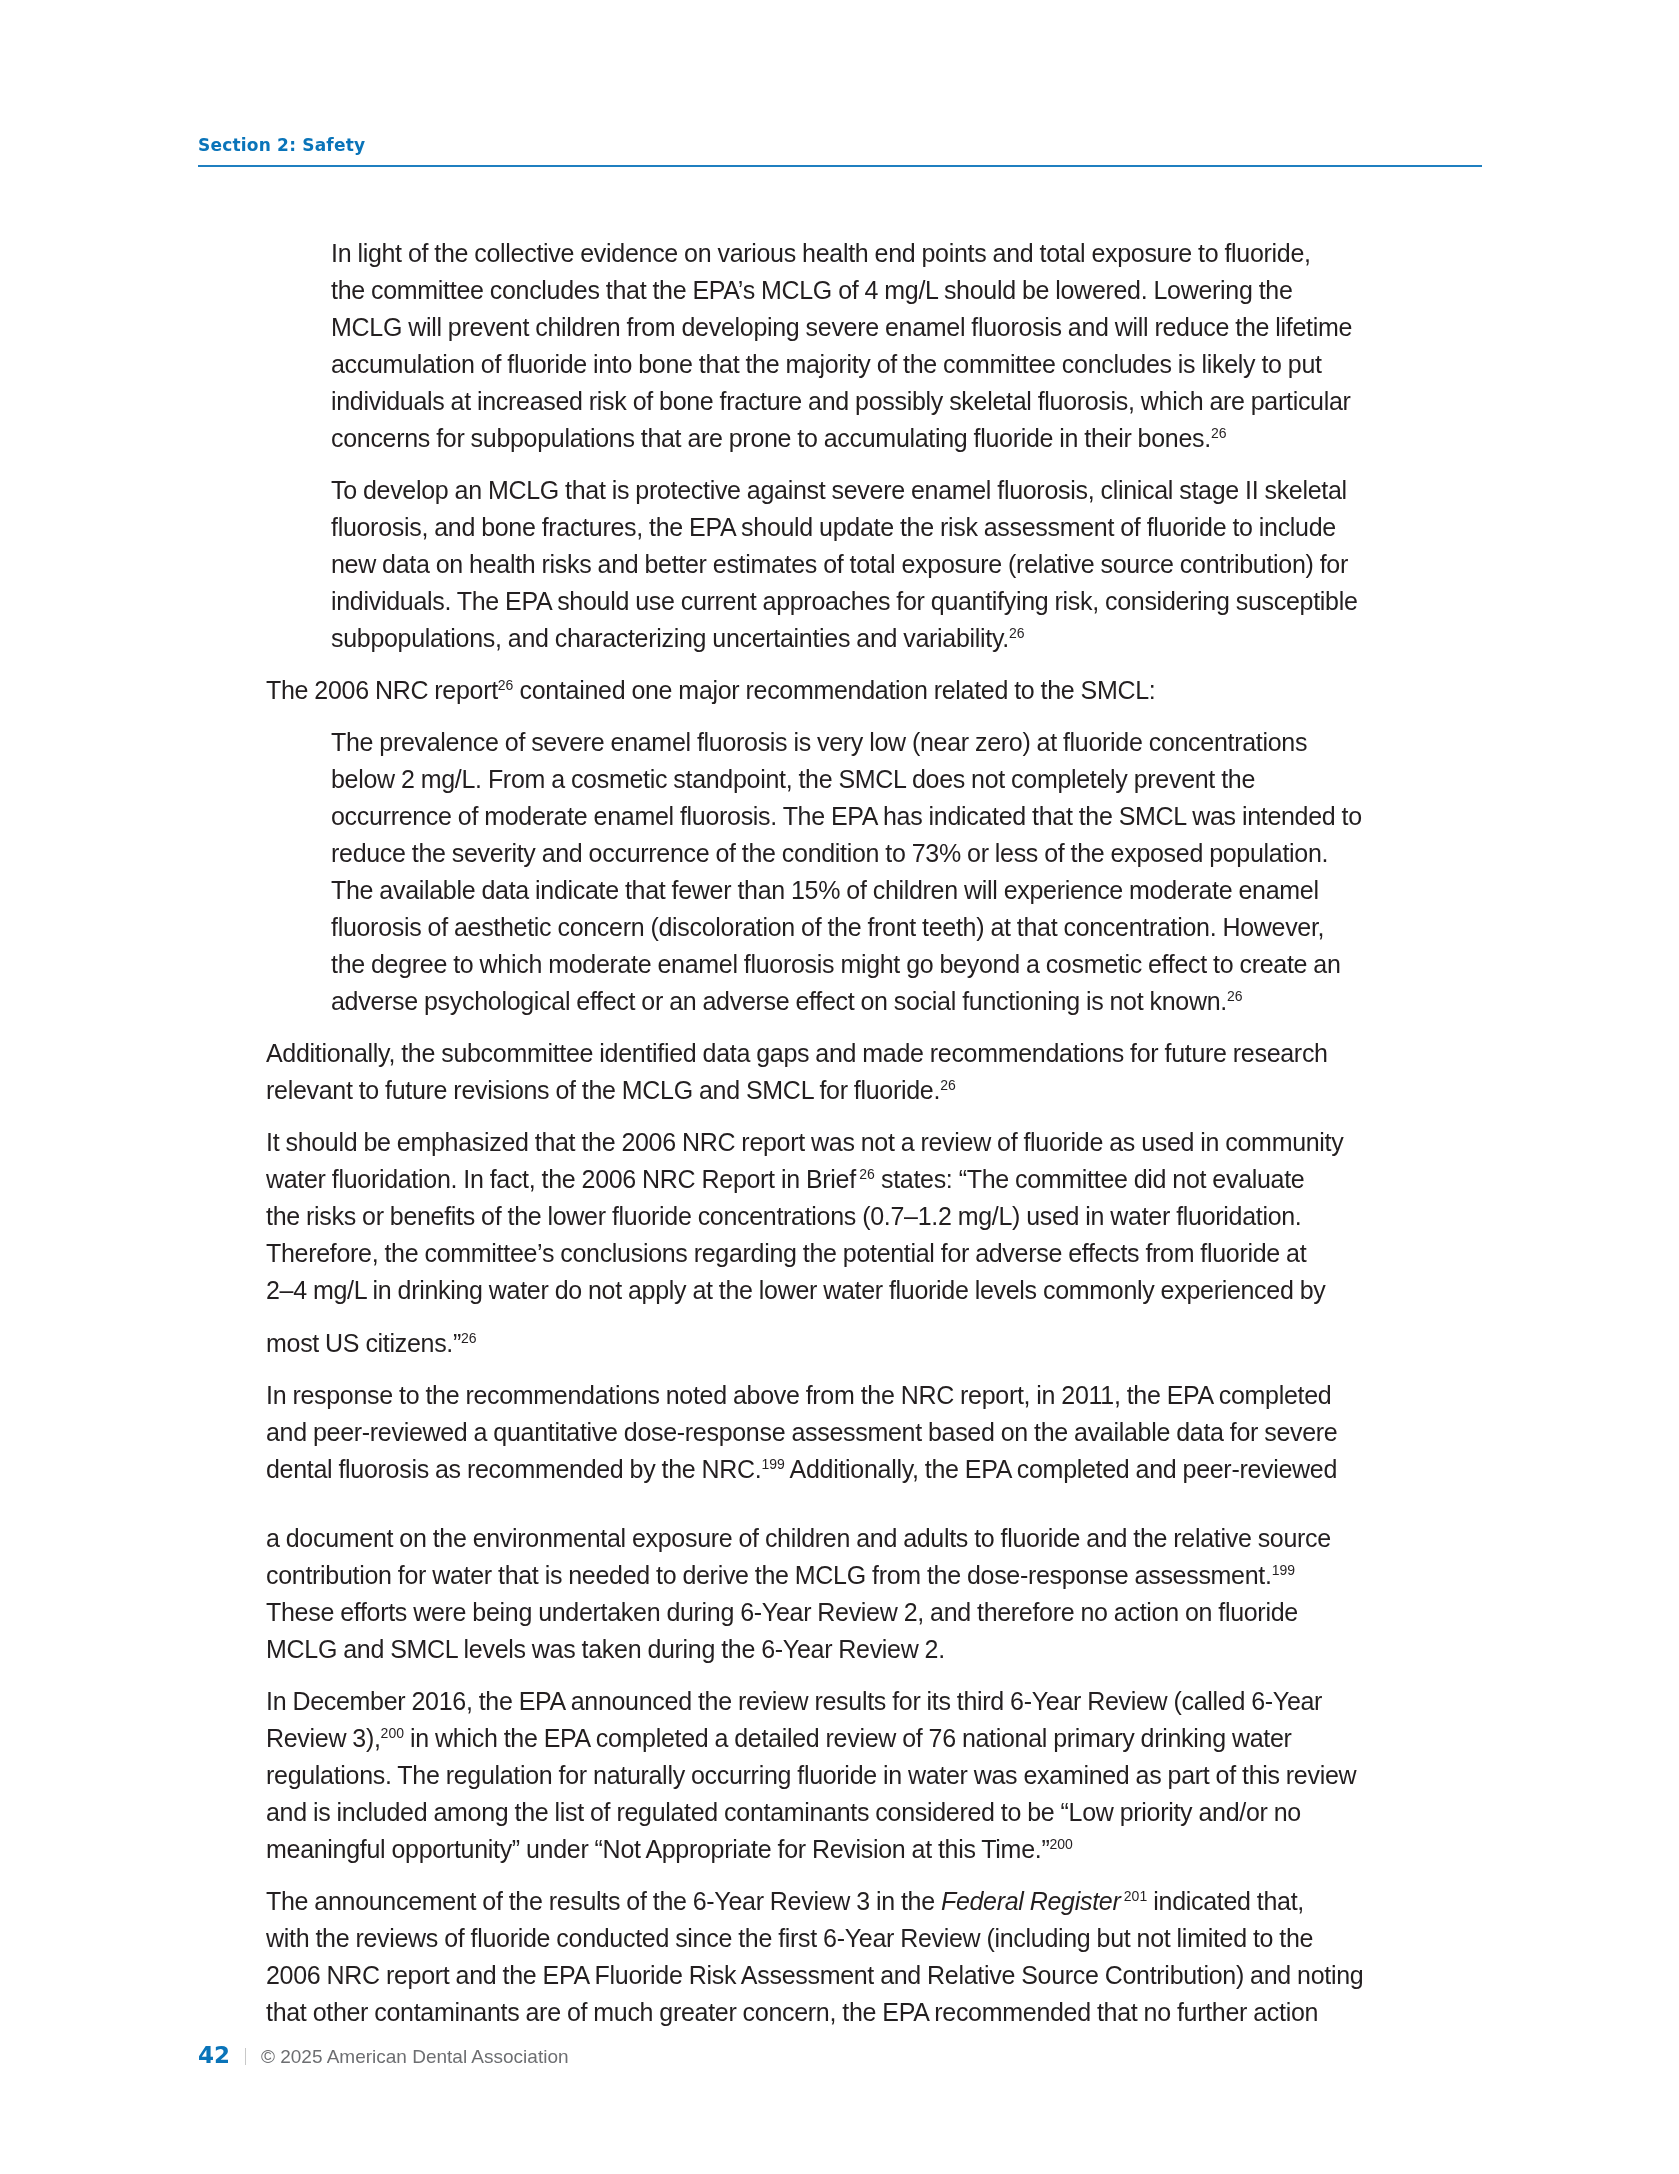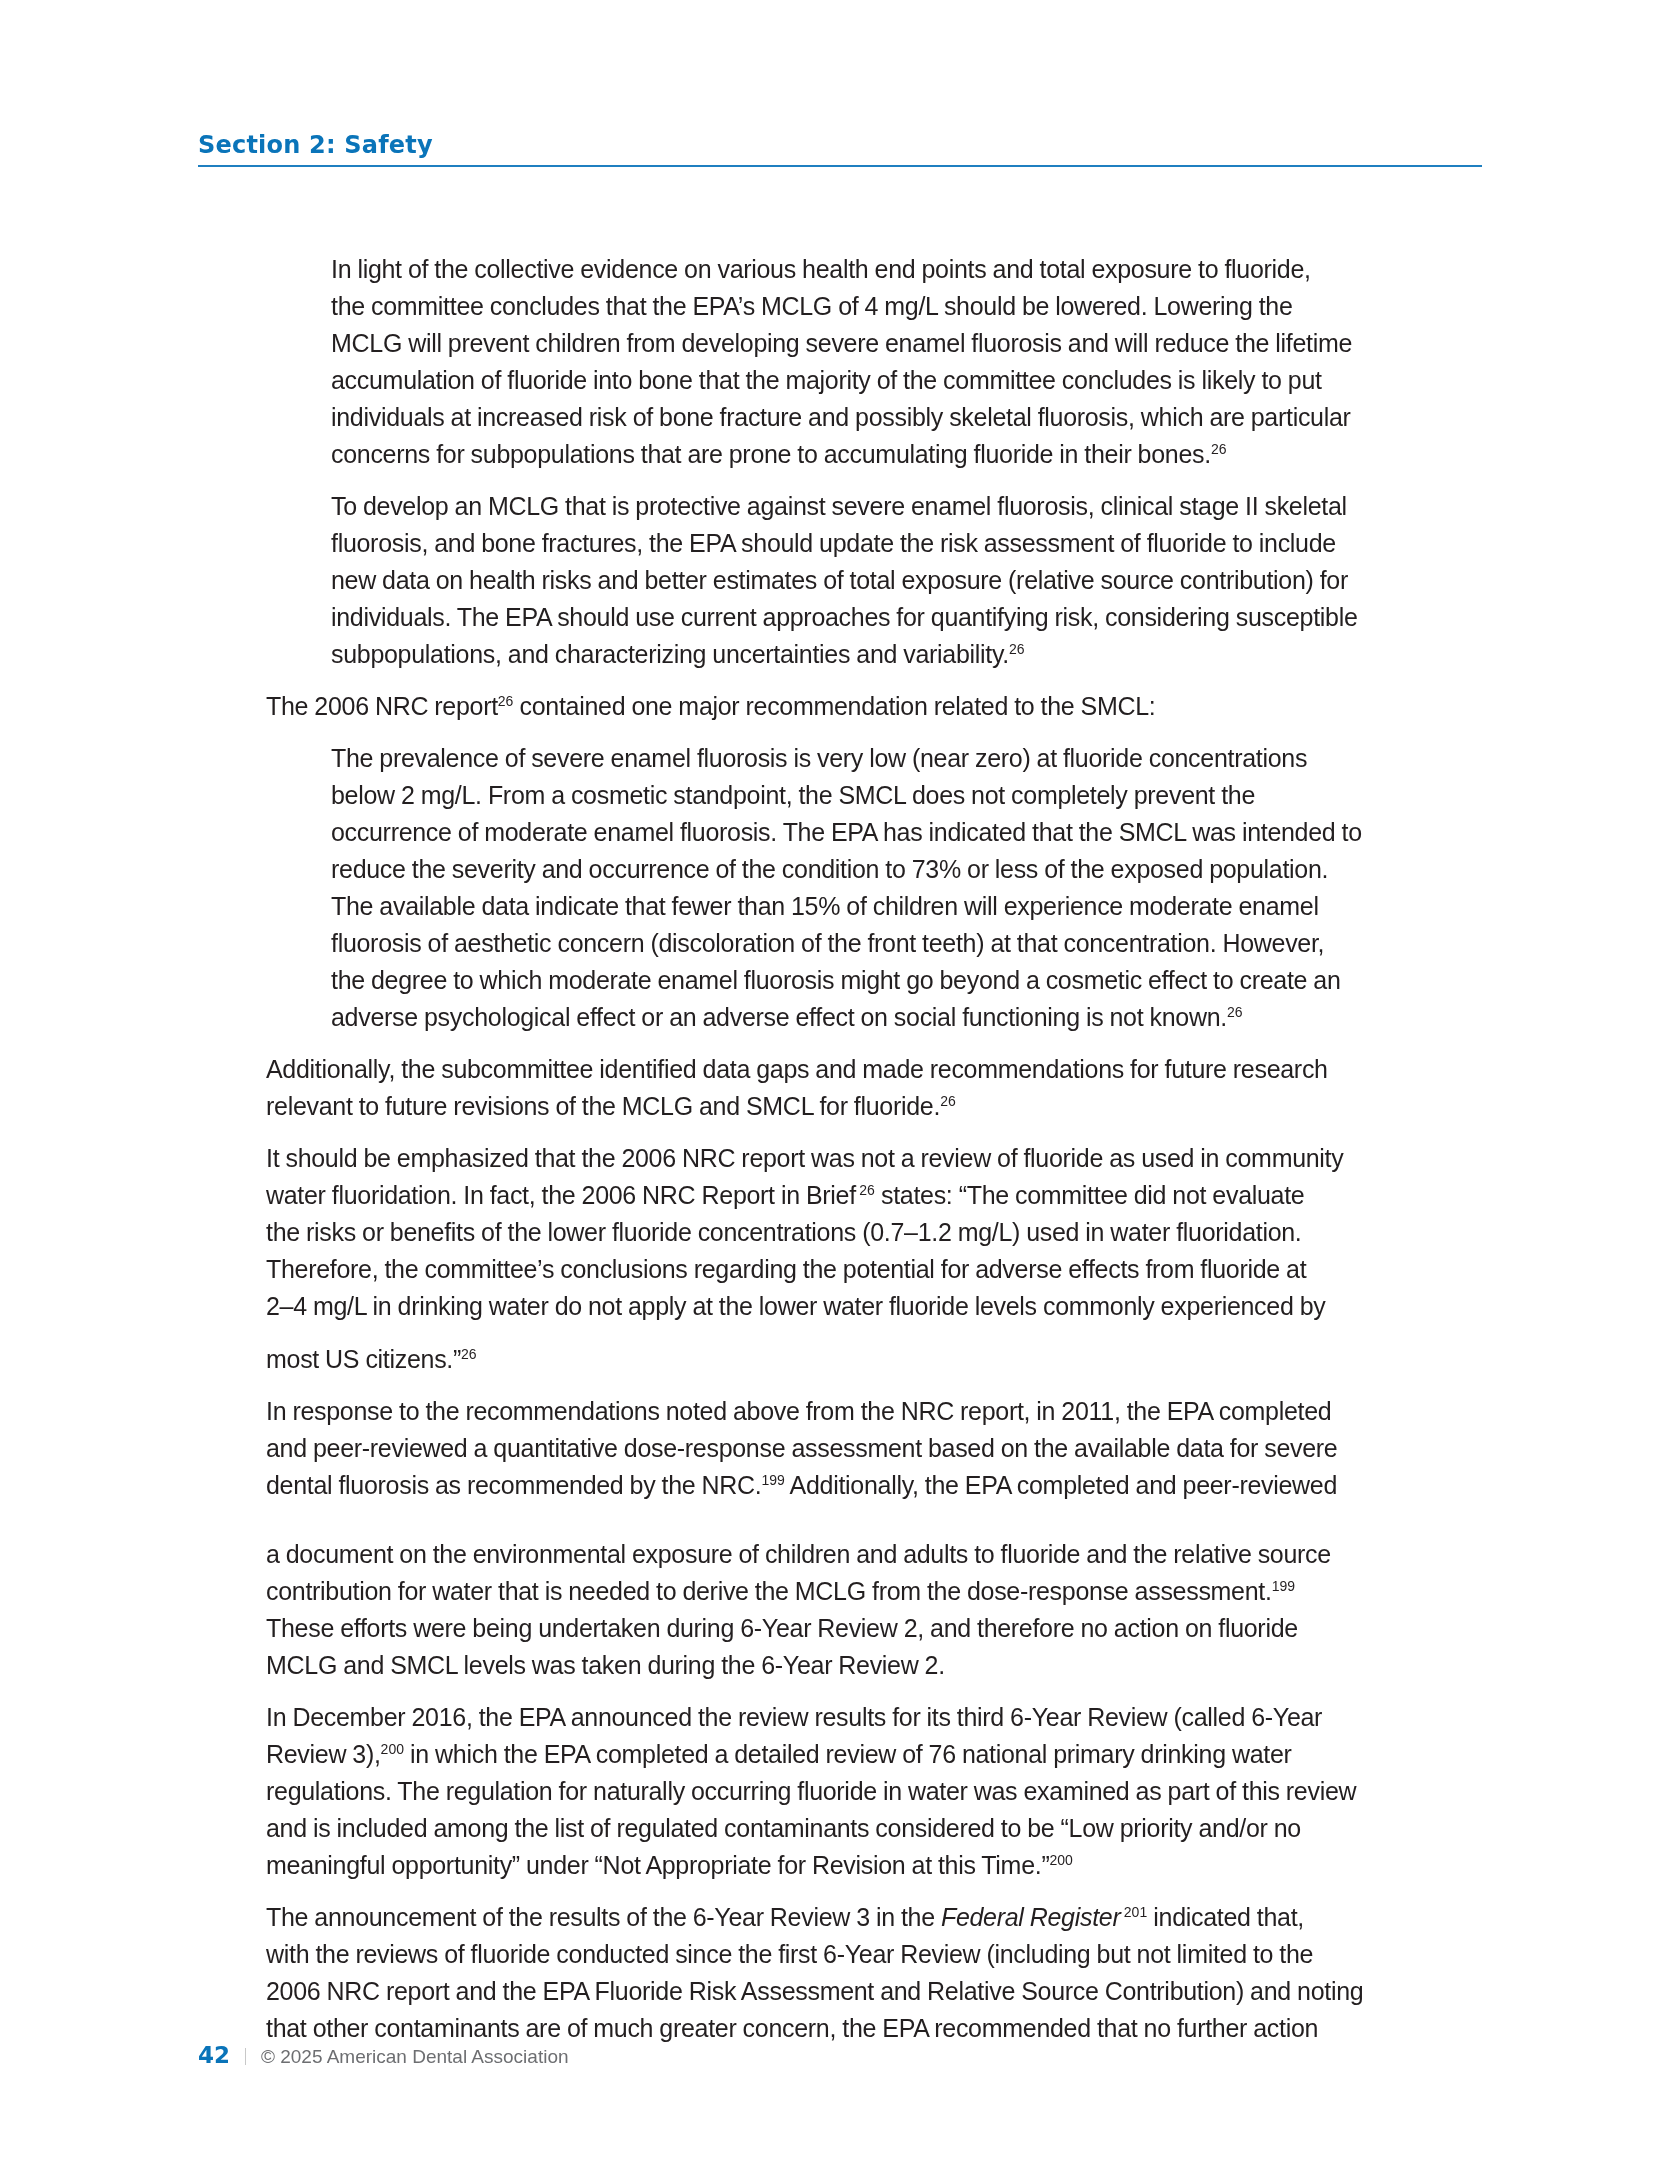--- a/index.html
+++ b/index.html
@@ -1,22 +1,22 @@
 <!DOCTYPE html>
 <html style="font-size:15px"><head>
 <meta charset="utf-8">
 <style>
   html, body { margin: 0; padding: 0; background: #ffffff; }
   body { width: 1680px; height: 2174px; position: relative; overflow: hidden;
          font-family: "Liberation Sans", "DejaVu Sans", sans-serif; color: #231f20; }
   .header { position: absolute; left: 198px; top: 132px; width: 1284px; }
-  .header-title { font-family: "DejaVu Sans", sans-serif; font-weight: bold; font-size: 24px;
+  .header-title { font-family: "DejaVu Sans", sans-serif; font-weight: bold; font-size: 17px;
                   color: #0a74b9; letter-spacing: 0.2px; line-height: 26px; display: block; }
   .header-rule { position: absolute; left: 0; top: 33px; width: 1284px; height: 1.9px; background: #1f7fc0; }
-  .body { position: absolute; left: 266px; top: 251px; width: 1215px; }
+  .body { position: absolute; left: 266px; top: 235px; width: 1215px; }
   .para { margin: 0 0 15px 0; }
   .para.indent { margin-left: 65px; }
   .line { display: block; font-size: 25px; line-height: 37px; white-space: nowrap;
           letter-spacing: -0.3px; word-spacing: -0.5px; transform-origin: left center; }
   .line sup { font-size: 14px; line-height: 0; vertical-align: 9.4px; letter-spacing: 0; }
   .line i { font-style: italic; margin-top: 24px; }
   .footer { position: absolute; left: 198px; top: 2043px; font-size: 19px; line-height: 24.5px;
             color: #6d6e71; white-space: nowrap; }
   .footer .page-num { color: #0a74b9; font-weight: bold; font-family: "DejaVu Sans", sans-serif; font-size: 23px; }
   .footer .sep { display: inline-block; width: 0.9px; height: 17px; background: #c8c8c8; margin: 0 15px;

